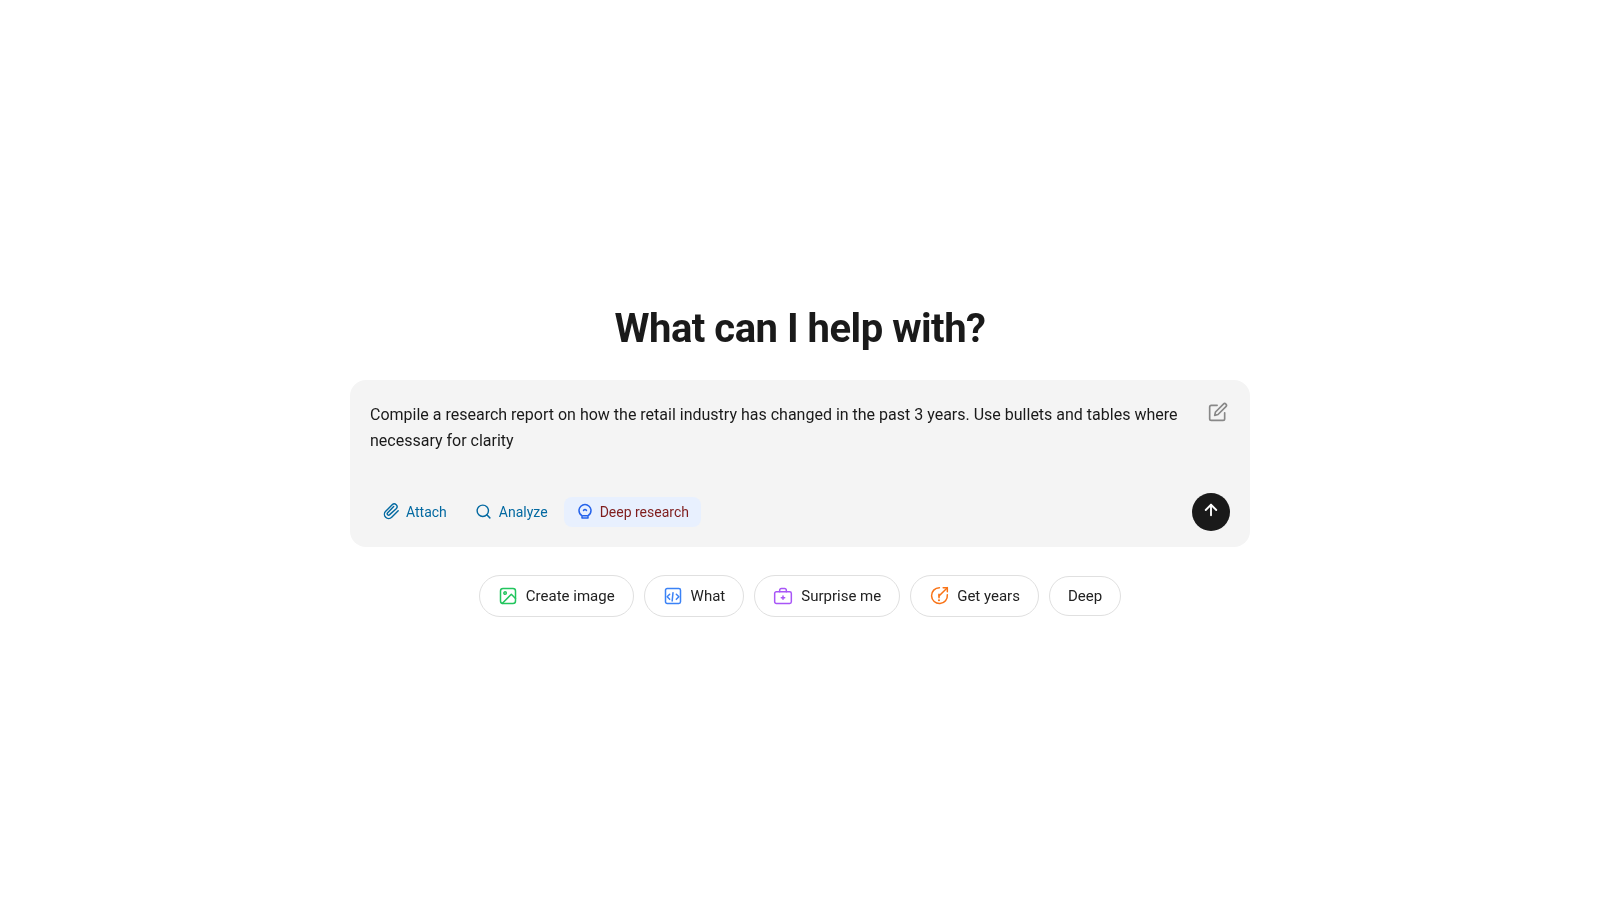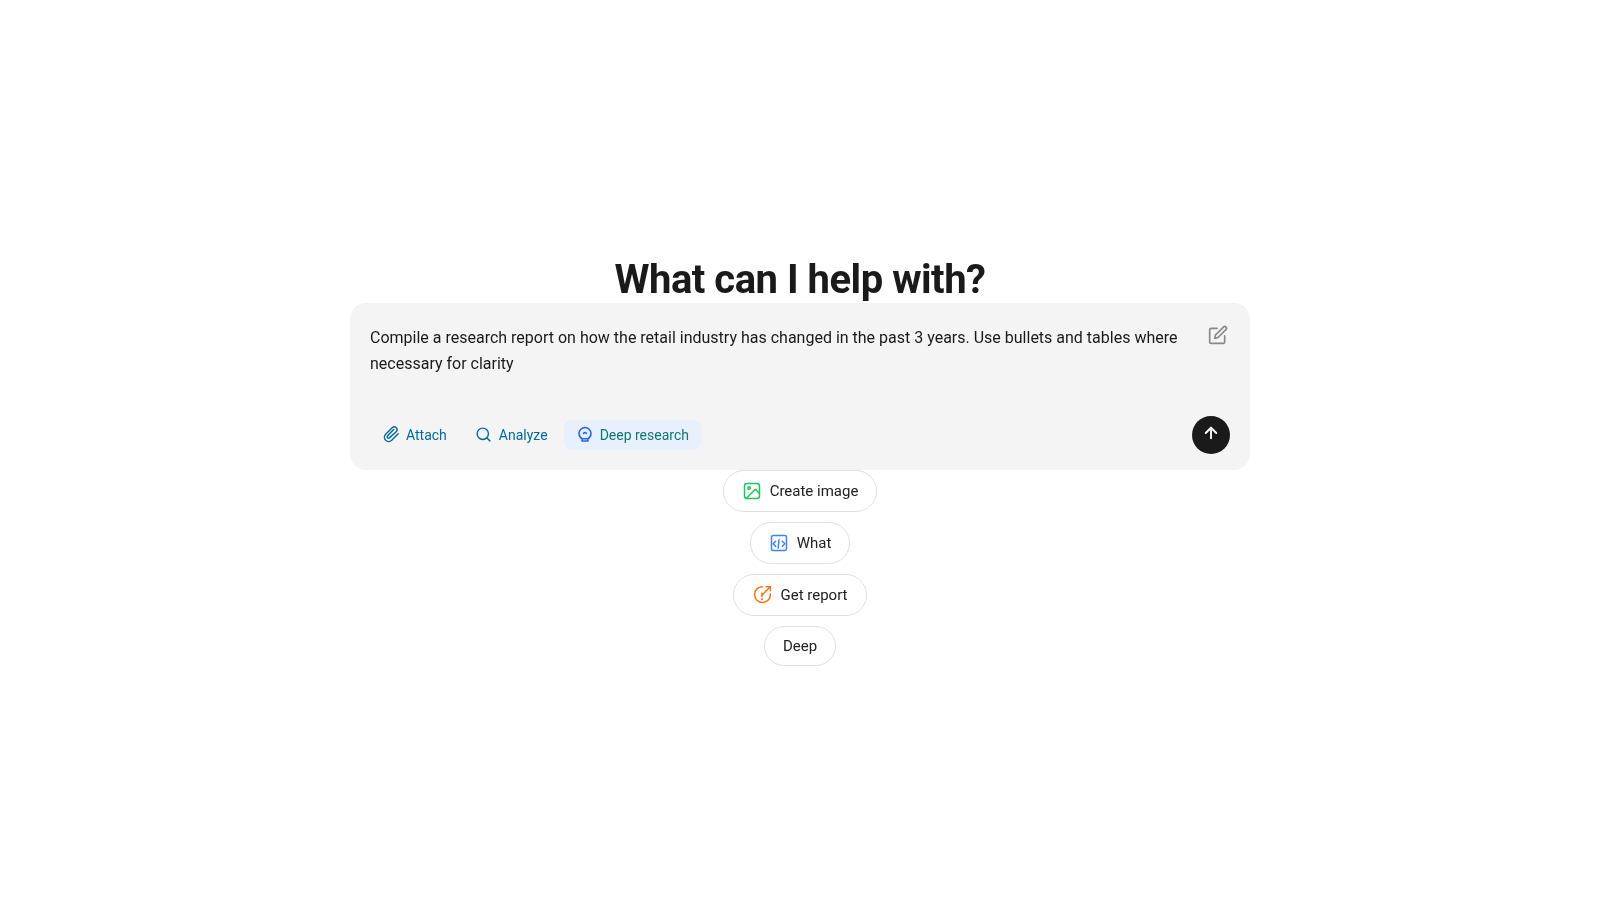--- a/index.html
+++ b/index.html
@@ -18,20 +18,21 @@
       align-items: center;
       justify-content: center;
     }
 
     .main-container {
       display: flex;
       flex-direction: column;
       align-items: center;
       width: 100%;
       max-width: 900px;
+      gap: 28px;
       margin-top: 25px;
     }
 
     .heading {
       font-size: 40px;
       font-weight: 700;
       color: #1a1a1a;
       text-align: center;
       letter-spacing: -0.5px;
     }
@@ -89,21 +90,21 @@
       background: transparent;
       cursor: pointer;
       font-size: 14px;
       color: #0369a1;
       font-family: inherit;
       transition: background 0.15s;
     }
 
     .toolbar-btn.active {
       background: #e8f0fe;
-      color: #0f766e;
+      color: #7f1d1d;
     }
 
     .toolbar-btn-icon {
       width: 18px;
       height: 18px;
       display: flex;
       align-items: center;
       justify-content: center;
       flex-shrink: 0;
     }
@@ -124,21 +125,20 @@
       color: white;
       transition: background 0.15s;
     }
 
     .suggestion-bar {
       display: flex;
       align-items: center;
       gap: 10px;
       flex-wrap: wrap;
       justify-content: space-between;
-      flex-direction: column;
     }
 
     .suggestion-btn {
       display: flex;
       align-items: center;
       gap: 8px;
       padding: 10px 18px;
       border-radius: 999px;
       border: 1.5px solid #e0e0e0;
       background: #fff;
@@ -252,32 +252,43 @@
         <svg width="20" height="20" viewBox="0 0 24 24" fill="none" stroke="currentColor" stroke-width="1.8" stroke-linecap="round" stroke-linejoin="round">
           <rect x="3" y="3" width="18" height="18" rx="2"></rect>
           <polyline points="8 10 5 13 8 16"></polyline>
           <polyline points="16 10 19 13 16 16"></polyline>
           <line x1="12" y1="8" x2="11" y2="18"></line>
         </svg>
       </span>
       <span>What</span>
     </button>
 
+    <button class="suggestion-btn">
+      <span class="suggestion-icon icon-purple">
+        <svg width="20" height="20" viewBox="0 0 24 24" fill="none" stroke="currentColor" stroke-width="1.8" stroke-linecap="round" stroke-linejoin="round">
+          <rect x="2" y="7" width="20" height="14" rx="2"></rect>
+          <path d="M16 7V5a2 2 0 0 0-2-2h-4a2 2 0 0 0-2 2v2"></path>
+          <line x1="12" y1="12" x2="12" y2="16"></line>
+          <line x1="10" y1="14" x2="14" y2="14"></line>
+        </svg>
+      </span>
+      <span>Surprise me</span>
+    </button>
 
     <button class="suggestion-btn">
       <span class="suggestion-icon icon-orange">
         <svg width="20" height="20" viewBox="0 0 24 24" fill="none" stroke="currentColor" stroke-width="1.8" stroke-linecap="round" stroke-linejoin="round">
           <path d="M22 10.5A9.5 9.5 0 1 1 12.5 2"></path>
           <path d="M22 2L12 12"></path>
           <path d="M17 2h5v5"></path>
           <line x1="12" y1="17" x2="12" y2="17.01" stroke-width="2.5"></line>
           <line x1="12" y1="10" x2="12" y2="14"></line>
         </svg>
       </span>
-      <span>Get report</span>
+      <span>Get years</span>
     </button>
 
     <button class="suggestion-btn">
       <span>Deep</span>
     </button>
 
   </div>
 
 </div>
 

